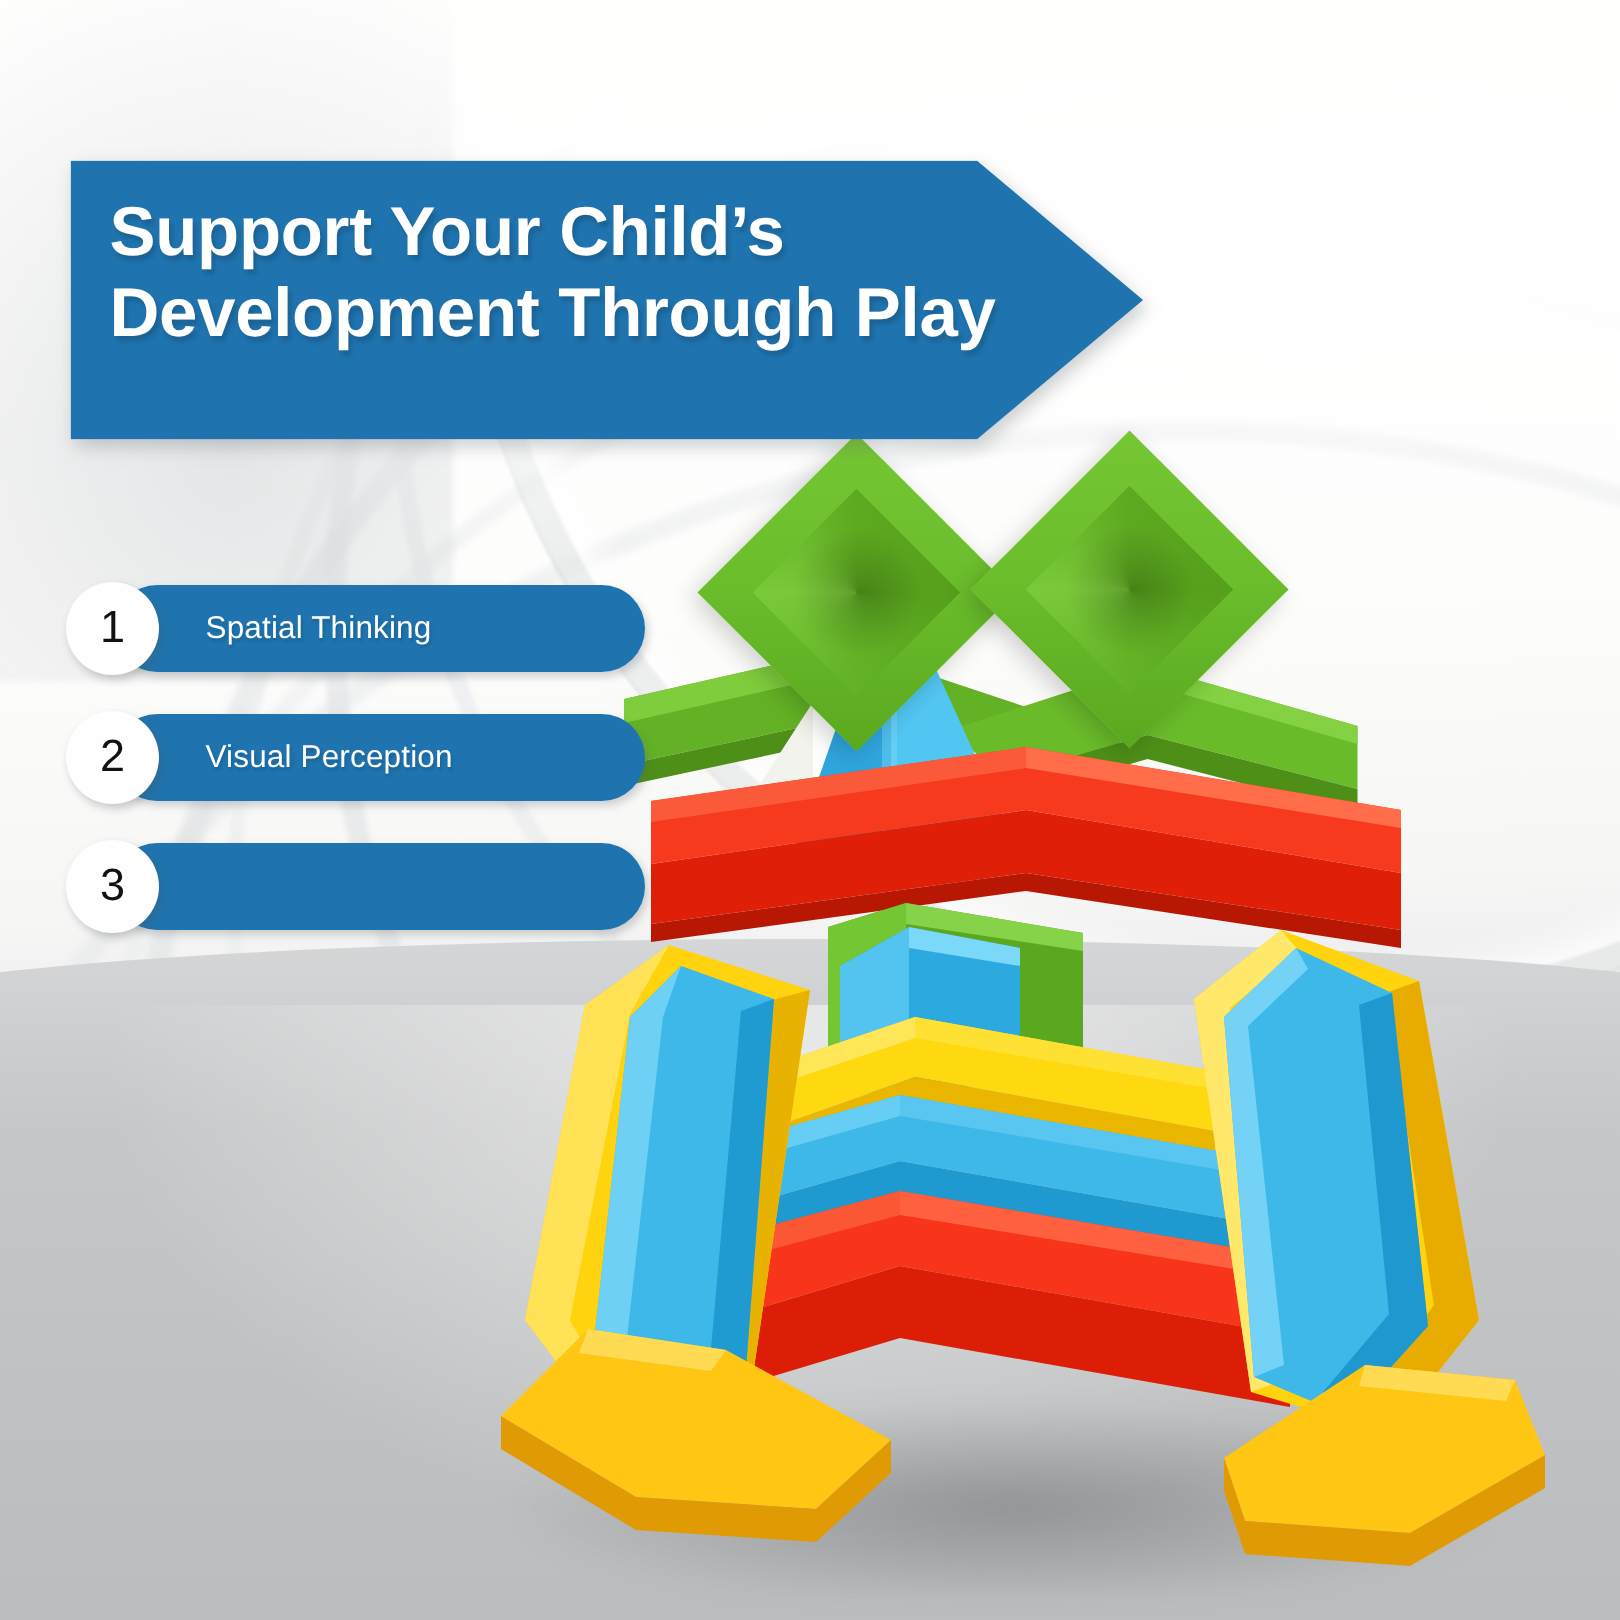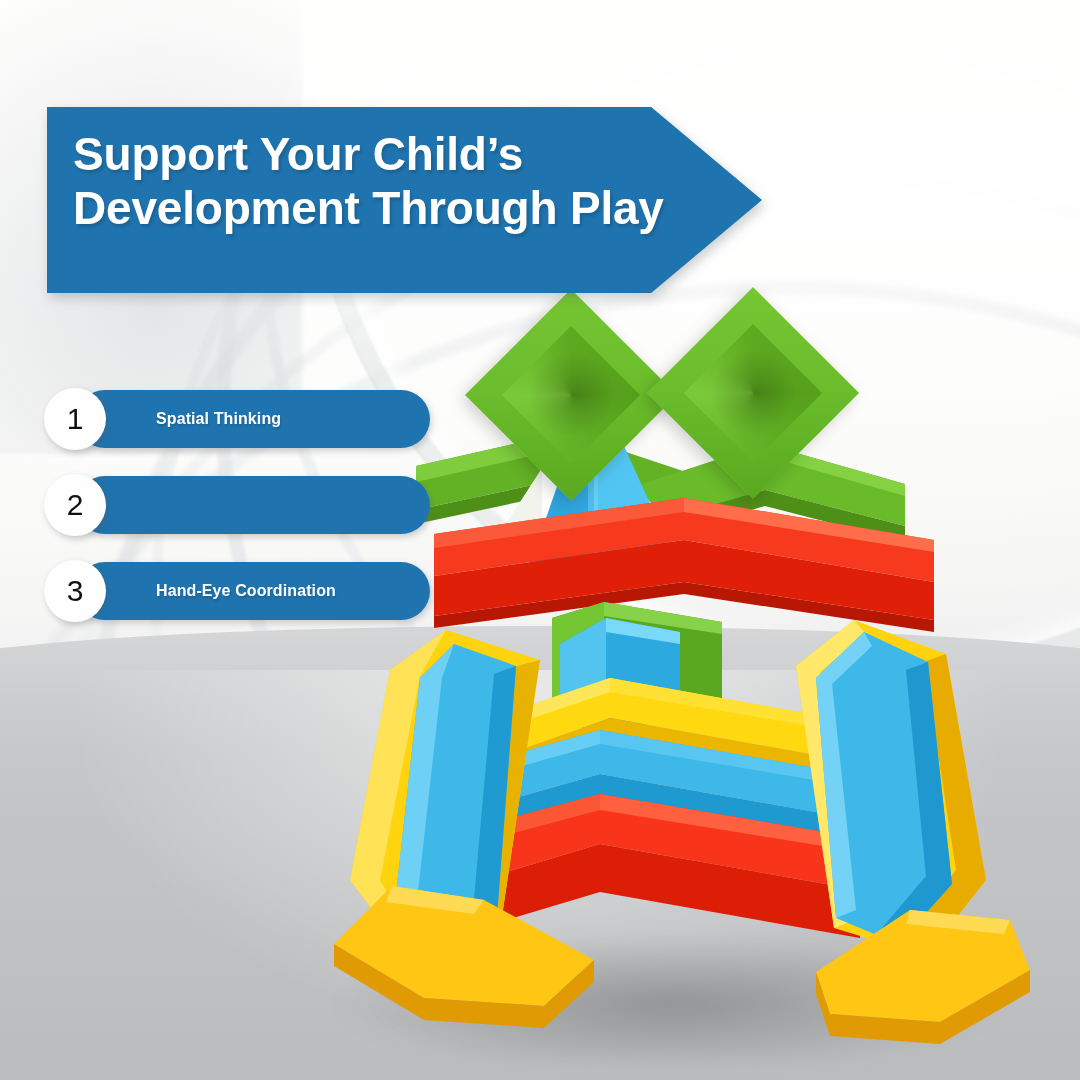--- a/index.html
+++ b/index.html
@@ -66,22 +66,22 @@
     font-weight:800;font-size:46px;line-height:1.18;letter-spacing:-.2px;
     text-shadow:2px 3px 3px rgba(20,60,90,.33);}
   #banner .txt div{white-space:nowrap;}
 
   
   #pills{position:absolute;left:44px;top:388px;width:400px;}
   .prow{position:relative;height:62px;margin-bottom:24px;}
   .pbar{position:absolute;left:32px;top:2px;width:354px;height:58px;
     background:var(--brand);border-radius:29px;
     box-shadow:2px 3px 6px rgba(90,95,100,.28);}
-  .plabel{position:absolute;left:112px;top:0;height:62px;display:flex;align-items:center;
-    color:#fff;font-weight:700;font-size:16px;letter-spacing:.1px;
+  .plabel{position:absolute;left:93px;top:0;height:62px;display:flex;align-items:center;
+    color:#fff;font-weight:400;font-size:21px;letter-spacing:.1px;
     text-shadow:1px 2px 2px rgba(20,60,90,.30);white-space:nowrap;}
   .pnum{position:absolute;left:0;top:0;width:62px;height:62px;border-radius:50%;
     background:#fefefe;box-shadow:2px 3px 6px rgba(80,85,90,.30);
     display:flex;align-items:center;justify-content:center;
     color:#111;font-size:30px;font-weight:500;font-family:"Liberation Sans",sans-serif;}
 </style>
 </head>
 <body>
 
 <div id="stage" style="--brand:#1f74af;">
@@ -261,24 +261,24 @@
   <div id="pills">
 
     <div class="prow">
       <div class="pbar"></div>
       <div class="plabel">Spatial Thinking</div>
       <div class="pnum">1</div>
     </div>
 
     <div class="prow">
       <div class="pbar"></div>
+      <div class="plabel">Visual Perception</div>
       <div class="pnum">2</div>
     </div>
 
     <div class="prow">
       <div class="pbar"></div>
-      <div class="plabel">Hand-Eye Coordination</div>
       <div class="pnum">3</div>
     </div>
 
   </div>
 
 </div>
 
 </body></html>

